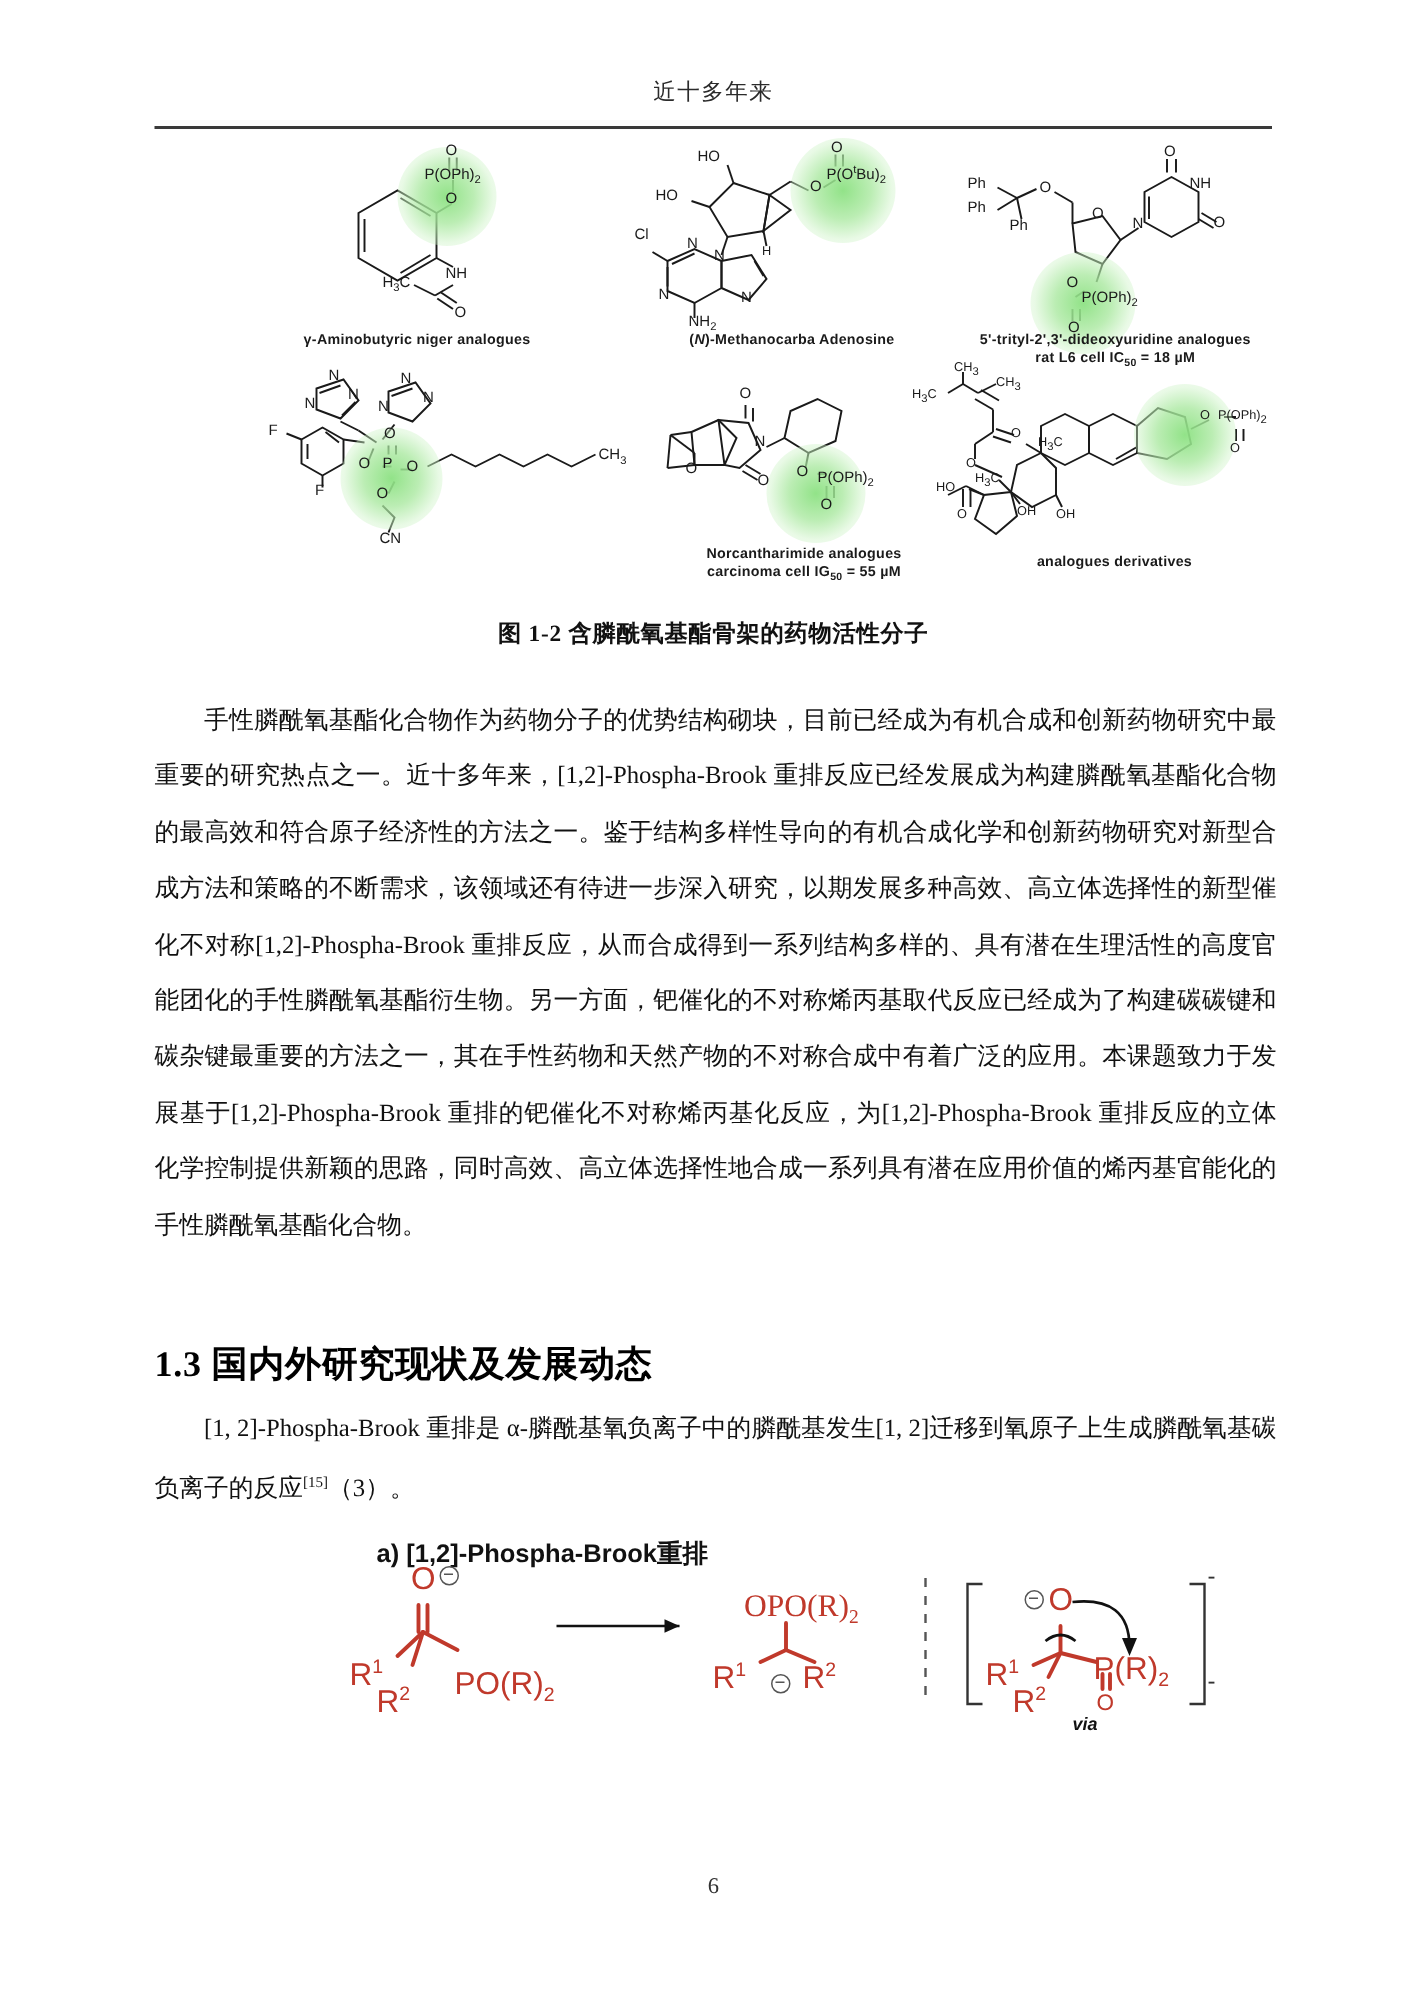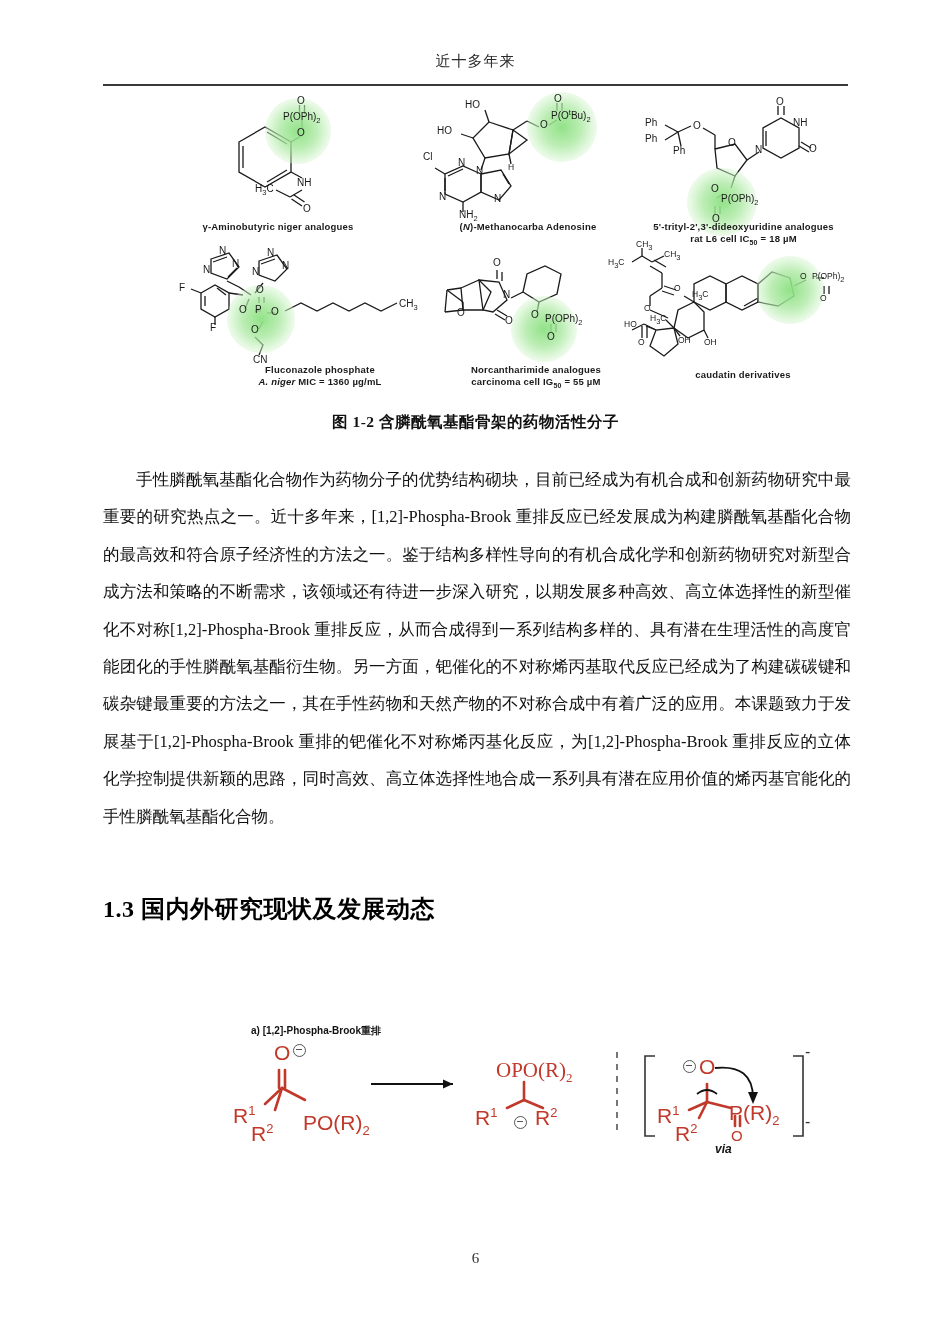--- a/index.html
+++ b/index.html
@@ -140,21 +140,21 @@
     left: 103px;
     top: 1018px;
     width: 745px;
     height: 140px;
   }
   .scheme-title {
     position: absolute;
     left: 148px;
     top: 6px;
     font-family: "Liberation Sans", "DejaVu Sans", sans-serif;
-    font-size: 10px;
+    font-size: 17px;
     font-weight: bold;
     color: #111;
     white-space: nowrap;
   }
   .red {
     position: absolute;
     font-family: "Liberation Sans", "DejaVu Sans", sans-serif;
     color: #c0392b;
     white-space: nowrap;
     line-height: 1;
@@ -390,22 +390,20 @@
       <span class="lbl" style="left:24px; top:32px;">F</span>
       <span class="lbl" style="left:55px; top:72px;">F</span>
       <span class="lbl" style="left:84px; top:54px;">O</span>
       <span class="lbl" style="left:100px; top:54px;">P</span>
       <span class="lbl" style="left:101px; top:34px;">O</span>
       <span class="lbl" style="left:116px; top:56px;">O</span>
       <span class="lbl" style="left:96px; top:74px;">O</span>
       <span class="lbl" style="left:244px; top:48px;">CH<sub>3</sub></span>
       <span class="lbl" style="left:98px; top:104px;">CN</span>
     </div>
-    <div class="cap" style="left:52px; top:268px; width:330px;">Fluconazole  phosphate
-<i>A. niger</i> MIC = 1360 µg/mL</div>
 
     <div class="struct" style="left:330px; top:158px; width:200px; height:110px;">
       <div class="glow" style="left:78px; top:42px; width:66px; height:66px;"></div>
       <svg width="200" height="110">
         <g stroke="#1a1a1a" stroke-width="1.3" fill="none">
 
           <polygon points="28,34 46,26 58,38 50,56 30,56"></polygon>
           <line x1="28" y1="34" x2="14" y2="36"></line>
           <line x1="14" y1="36" x2="12" y2="58"></line>
           <line x1="12" y1="58" x2="30" y2="56"></line>
@@ -496,32 +494,35 @@
       <span class="lbl sm" style="left:84px; top:44px;">H<sub>3</sub>C</span>
       <span class="lbl sm" style="left:42px; top:68px;">H<sub>3</sub>C</span>
       <span class="lbl sm" style="left:16px; top:74px;">HO</span>
       <span class="lbl sm" style="left:70px; top:90px;">OH</span>
       <span class="lbl sm" style="left:96px; top:92px;">OH</span>
       <span class="lbl sm" style="left:30px; top:92px;">O</span>
       <span class="lbl sm" style="left:192px; top:26px;">O</span>
       <span class="lbl sm" style="left:204px; top:26px;">P(OPh)<sub>2</sub></span>
       <span class="lbl sm" style="left:212px; top:48px;">O</span>
     </div>
-    <div class="cap" style="left:540px; top:273px; width:200px;">caudatin  derivatives</div>
+    <div class="cap" style="left:540px; top:273px; width:200px;">analogues  derivatives</div>
 
   </div>
 
   <div class="figcap" style="top:412px;">图 1-2 含膦酰氧基酯骨架的药物活性分子</div>
 
   <div class="body-text" style="top:461px;">
     <p>手性膦酰氧基酯化合物作为药物分子的优势结构砌块，目前已经成为有机合成和创新药物研究中最重要的研究热点之一。近十多年来，[1,2]-Phospha-Brook 重排反应已经发展成为构建膦酰氧基酯化合物的最高效和符合原子经济性的方法之一。鉴于结构多样性导向的有机合成化学和创新药物研究对新型合成方法和策略的不断需求，该领域还有待进一步深入研究，以期发展多种高效、高立体选择性的新型催化不对称[1,2]-Phospha-Brook 重排反应，从而合成得到一系列结构多样的、具有潜在生理活性的高度官能团化的手性膦酰氧基酯衍生物。另一方面，钯催化的不对称烯丙基取代反应已经成为了构建碳碳键和碳杂键最重要的方法之一，其在手性药物和天然产物的不对称合成中有着广泛的应用。本课题致力于发展基于[1,2]-Phospha-Brook 重排的钯催化不对称烯丙基化反应，为[1,2]-Phospha-Brook 重排反应的立体化学控制提供新颖的思路，同时高效、高立体选择性地合成一系列具有潜在应用价值的烯丙基官能化的手性膦酰氧基酯化合物。</p>
   </div>
 
   <div class="heading" style="top:893px;">1.3 国内外研究现状及发展动态</div>
 
+  <div class="body-text" style="top:933px;">
+    <p><span>[1, 2]-Phospha-Brook 重排是 α-膦酰基氧负离子中的膦酰基发生[1, 2]迁移到氧原子上生成膦酰氧基碳负离子的反应</span><sup class="ref">[15]</sup><span>（3）。</span></p>
+  </div>
 
   <div class="scheme">
     <div class="scheme-title">a) [1,2]-Phospha-Brook重排</div>
 
     <svg width="745" height="130" style="position:absolute; left:0; top:14px;">
       <g stroke="#c0392b" stroke-width="2.6" fill="none" stroke-linecap="round">
 
         <line x1="176" y1="56" x2="176" y2="38"></line>
         <line x1="182" y1="56" x2="182" y2="38"></line>
 

